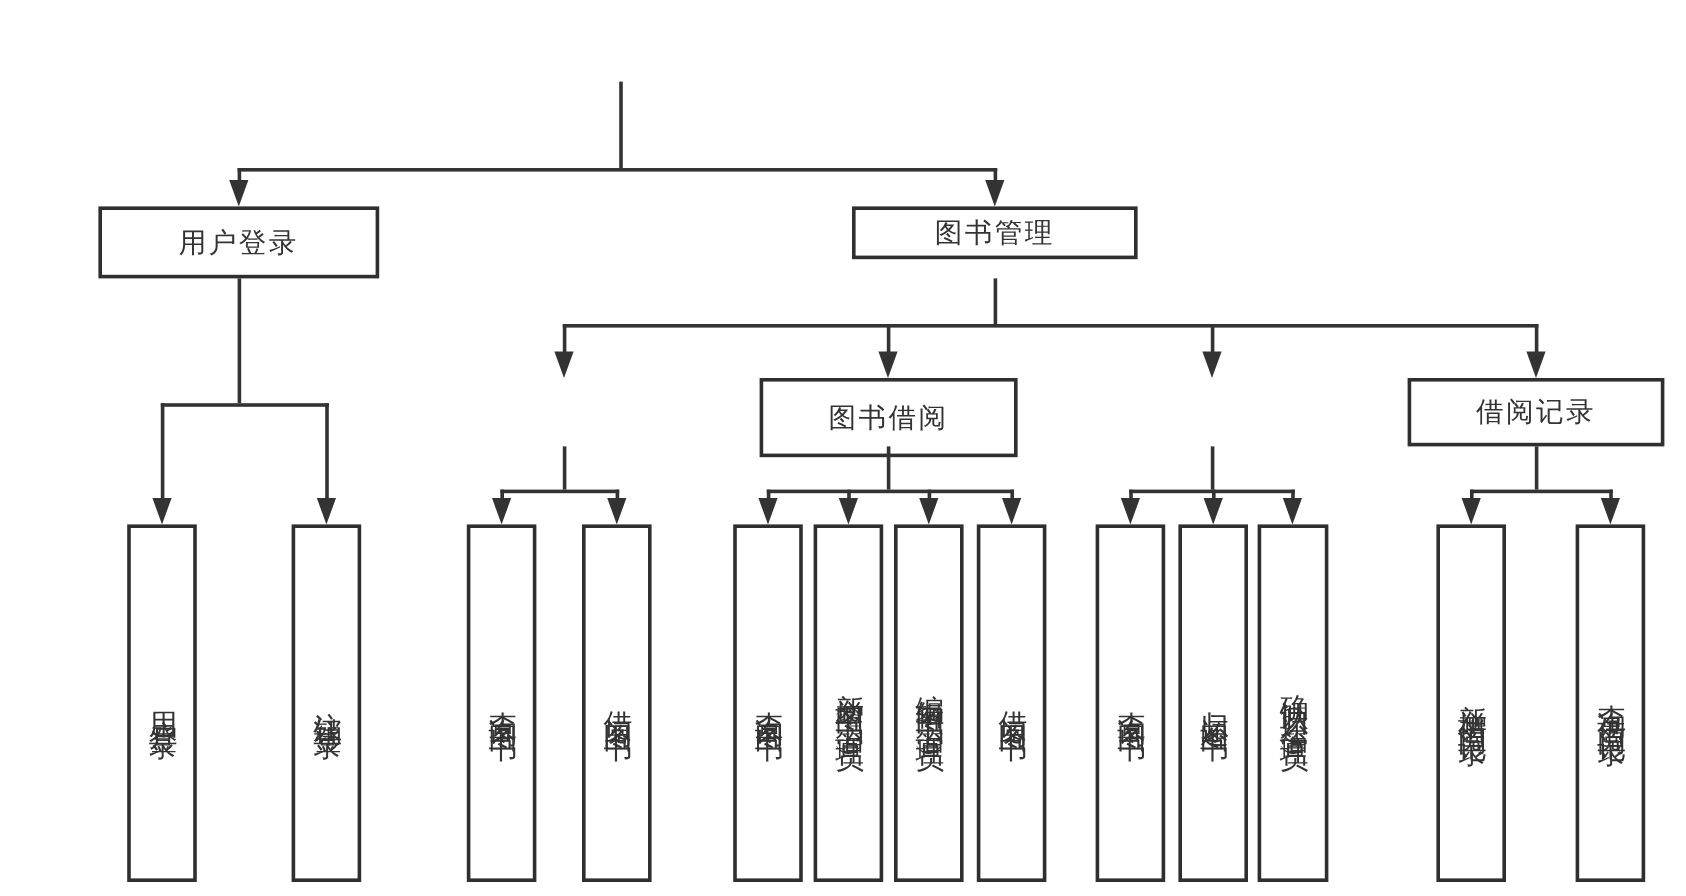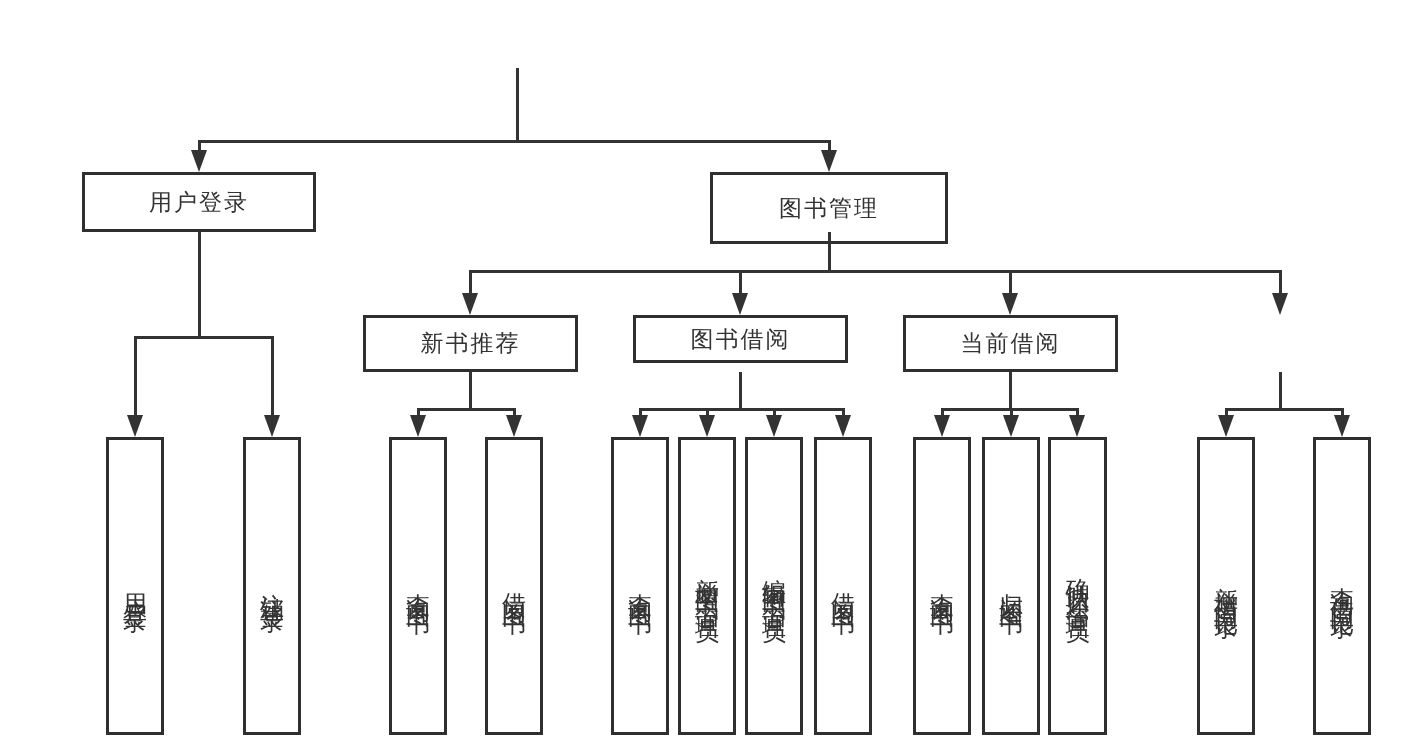--- a/index.html
+++ b/index.html
@@ -39,21 +39,21 @@
   <div class="vl" style="left:516px;top:68px;height:72px"></div>
   <div class="hl" style="left:198px;top:140px;width:633px"></div>
   <div class="vl" style="left:198px;top:140px;height:14px"></div>
   <div class="arrow" style="left:191px;top:150px"></div>
   <div class="vl" style="left:828px;top:140px;height:14px"></div>
   <div class="arrow" style="left:821px;top:150px"></div>
 
   <div class="box h-box" style="left:82px;top:172px;width:234px;height:60px">
     <span>用户登录</span>
   </div>
-  <div class="box h-box" style="left:710px;top:172px;width:238px;height:72px">
+  <div class="box h-box" style="left:710px;top:172px;width:238px;height:44px">
     <span>图书管理</span>
   </div>
 
   <div class="vl" style="left:198px;top:232px;height:104px"></div>
   <div class="hl" style="left:134px;top:336px;width:140px"></div>
   <div class="vl" style="left:134px;top:336px;height:82px"></div>
   <div class="arrow" style="left:127px;top:415px"></div>
   <div class="vl" style="left:271px;top:336px;height:82px"></div>
   <div class="arrow" style="left:264px;top:415px"></div>
 
@@ -61,28 +61,25 @@
   <div class="hl" style="left:469px;top:270px;width:813px"></div>
   <div class="vl" style="left:469px;top:270px;height:26px"></div>
   <div class="arrow" style="left:462px;top:293px"></div>
   <div class="vl" style="left:739px;top:270px;height:26px"></div>
   <div class="arrow" style="left:732px;top:293px"></div>
   <div class="vl" style="left:1009px;top:270px;height:26px"></div>
   <div class="arrow" style="left:1002px;top:293px"></div>
   <div class="vl" style="left:1279px;top:270px;height:26px"></div>
   <div class="arrow" style="left:1272px;top:293px"></div>
 
-  <div class="box h-box" style="left:363px;top:315px;width:215px;height:57px">
-    <span>新书推荐</span>
-  </div>
-  <div class="box h-box" style="left:633px;top:315px;width:215px;height:48px">
+  <div class="box h-box" style="left:633px;top:315px;width:215px;height:66px">
     <span>图书借阅</span>
   </div>
-  <div class="box h-box" style="left:903px;top:315px;width:215px;height:57px">
-    <span>当前借阅</span>
+  <div class="box h-box" style="left:1173px;top:315px;width:214px;height:57px">
+    <span>借阅记录</span>
   </div>
 
   <div class="vl" style="left:469px;top:372px;height:36px"></div>
   <div class="hl" style="left:417px;top:408px;width:99px"></div>
   <div class="vl" style="left:417px;top:408px;height:10px"></div>
   <div class="arrow" style="left:410px;top:415px"></div>
   <div class="vl" style="left:513px;top:408px;height:10px"></div>
   <div class="arrow" style="left:506px;top:415px"></div>
 
   <div class="vl" style="left:739px;top:372px;height:36px"></div>

